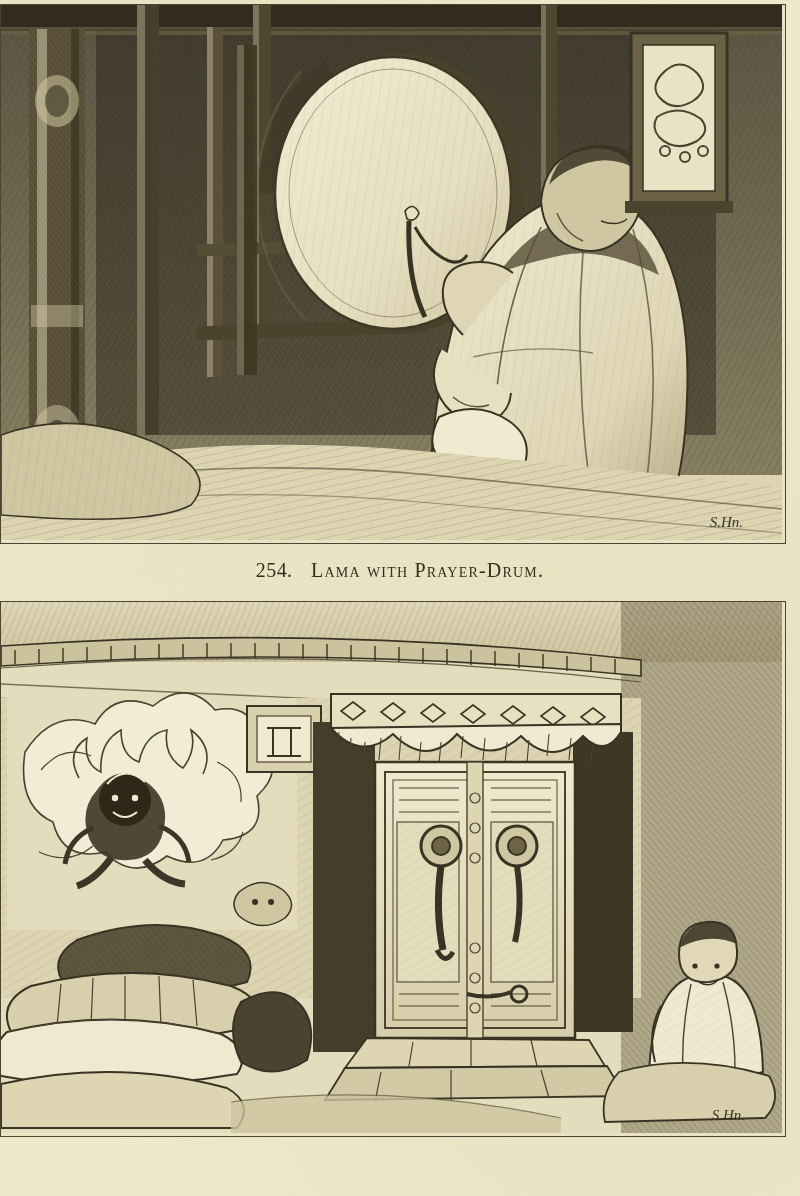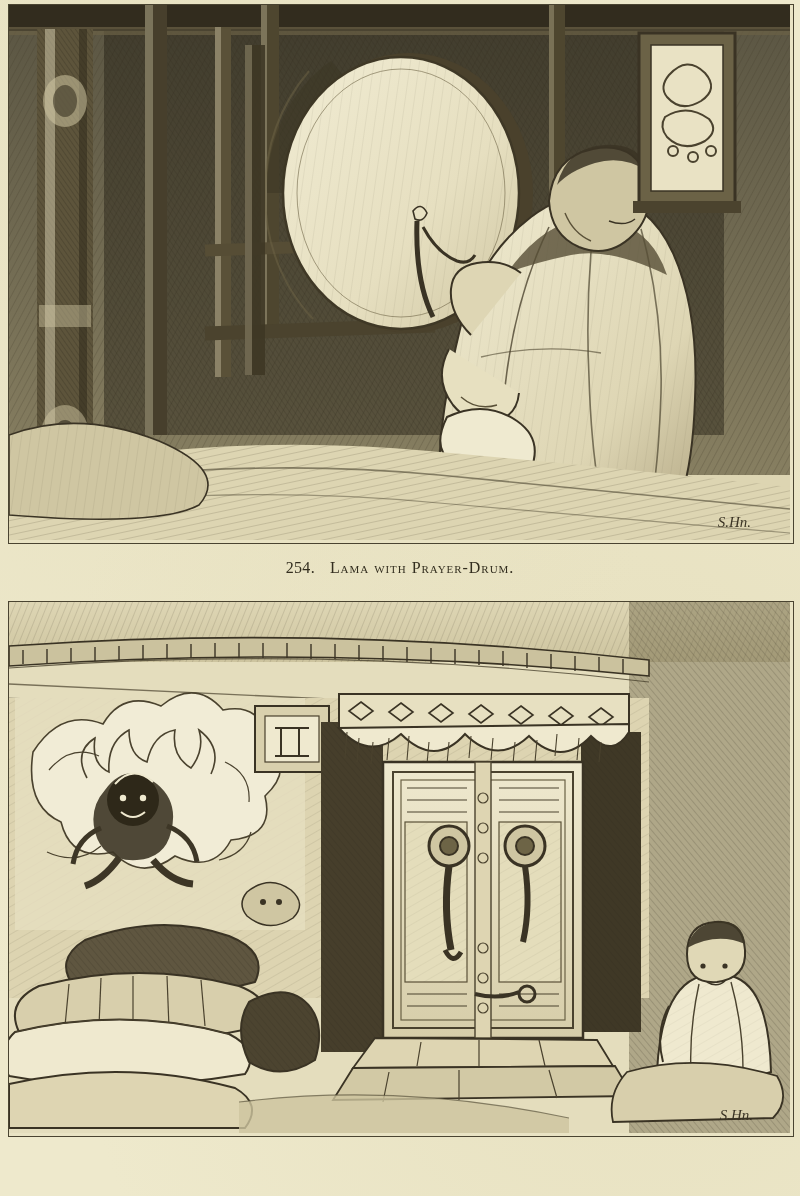--- a/index.html
+++ b/index.html
@@ -20,21 +20,21 @@
     height: 1196px;
     background: #eee9cc;
     background-image:
       radial-gradient(ellipse at 20% 12%, rgba(226,219,184,0.55) 0%, rgba(238,233,204,0) 60%),
       radial-gradient(ellipse at 80% 70%, rgba(222,214,176,0.5) 0%, rgba(238,233,204,0) 65%);
   }
 
   
   .plate {
     position: absolute;
-    left: 8px;
+    left: 0;
     width: 784px;
     border: 1.5px solid #4b4staticsupport;
   }
   .plate-1 {
     top: 4px;
     height: 538px;
     border: 1.5px solid #4a4431;
     overflow: hidden;
     background: #e9e3c4;
   }
@@ -47,21 +47,21 @@
   }
 
   .caption {
     position: absolute;
     left: 0;
     width: 800px;
     text-align: center;
     font-variant: small-caps;
     letter-spacing: 0.06em;
     color: #332e1f;
-    font-size: 16px;
+    font-size: 20px;
   }
   .caption .num { font-variant: normal; letter-spacing: 0.02em; }
   .caption-1 { top: 559px; }
   .caption-2 { top: 1150px; }
 
   
   svg { display: block; }
 </style>
 </head>
 <body>

